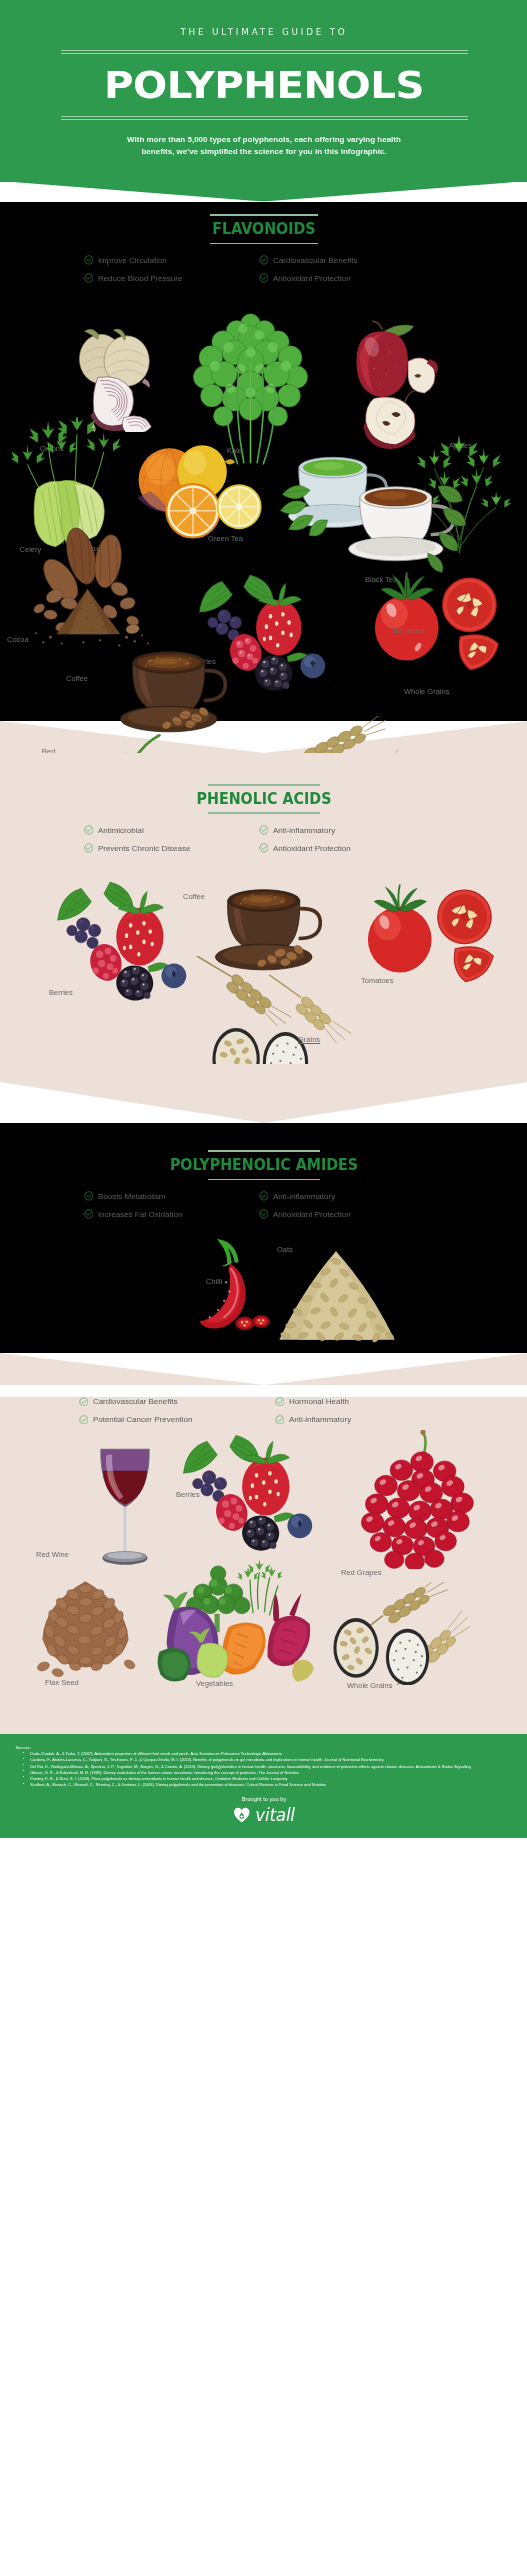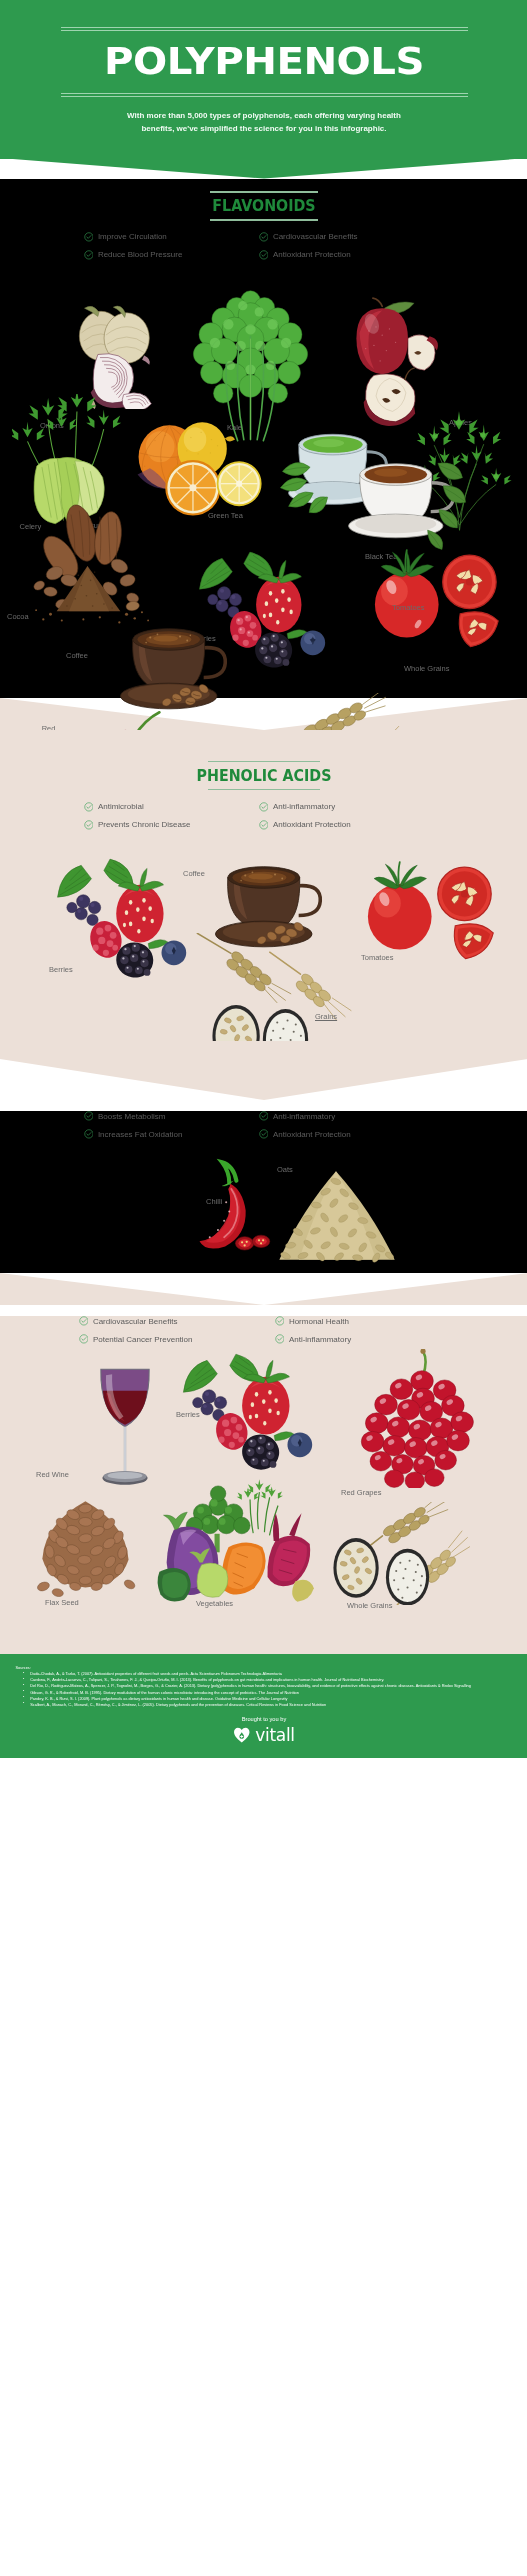--- a/index.html
+++ b/index.html
@@ -107,32 +107,34 @@
   .src-list li::before {
     content: "\2022"; position: absolute; left: 0; top: -0.5px; font-size: 3.6px;
   }
   .brought {
     text-align: center; color: #ffffff; font-size: 5.7px;
     padding: 8.2px 0 3.1px 0;
   }
   .logo-row {
     display: flex; align-items: center; justify-content: center; gap: 4.6px;
     padding-bottom: 2.1px;
+    font-style: italic;
   }
   .logo-word {
     color: #ffffff; font-size: 17px; font-weight: 400;
     font-family: "DejaVu Sans", sans-serif; letter-spacing: -0.3px;
   }
 </style>
 </head>
 <body>
 
 <div class="page">
 
   <div class="hero">
+    <div class="hero-kicker">THE ULTIMATE GUIDE TO</div>
     <div class="hero-rules-top">
       <div class="hero-rule"></div>
         <div class="hero-rule"></div>
     </div>
     <div class="hero-title">POLYPHENOLS</div>
     <div class="hero-rules-bot">
       <div class="hero-rule"></div>
         <div class="hero-rule"></div>
     </div>
     <div class="hero-sub">With more than 5,000 types of polyphenols, each offering varying health benefits, we've simplified the science for you in this infographic.</div>
@@ -1199,31 +1201,36 @@
             <circle cx="220" cy="186" r="2"></circle>
             <circle cx="240" cy="192" r="2"></circle>
           <circle cx="254" cy="200" r="2"></circle>
             <circle cx="196" cy="208" r="2"></circle>
             <circle cx="214" cy="204" r="2"></circle>
           <circle cx="234" cy="208" r="2"></circle>
             <circle cx="250" cy="216" r="2"></circle>
             <circle cx="204" cy="226" r="2"></circle>
         </g>
       </svg>
-      <div class="lbl" style="left:315px;top:183px;text-decoration:underline;">Grains</div>
+      <div class="lbl" style="left:298px;top:183px;text-decoration:underline;">Grains</div>
     </div>
     <div style="height:13.4px;"></div>
   </div>
 
   <svg class="wedge" viewBox="0 0 1024 80" preserveAspectRatio="none" style="height:41px;">
     <rect x="0" y="0" width="1024" height="80" fill="#ffffff"></rect>
     <polygon points="0,0 1024,0 512,80" fill="#ece0d8"></polygon>
   </svg>
 
   <div class="section white">
+    <div class="sec-head" style="padding-top:27px;">
+      <div class="sec-rule" style="width:112px;"></div>
+      <div class="sec-title">POLYPHENOLIC AMIDES</div>
+      <div class="sec-rule" style="width:112px;"></div>
+    </div>
     <div class="benefits">
       <div class="benefit">
         <svg class="chk" viewBox="0 0 24 24">
             <circle cx="12" cy="12" r="10.2" fill="none" stroke="#37a258" stroke-width="1.5"></circle>
             <path d="M7 12.3 L10.4 15.6 L17 8.8" fill="none" stroke="#37a258" stroke-width="1.6" stroke-linecap="round" stroke-linejoin="round"></path>
           </svg>
         <span class="benefit-label">Boosts Metabolism</span>
       </div>
       <div class="benefit">
         <svg class="chk" viewBox="0 0 24 24">

